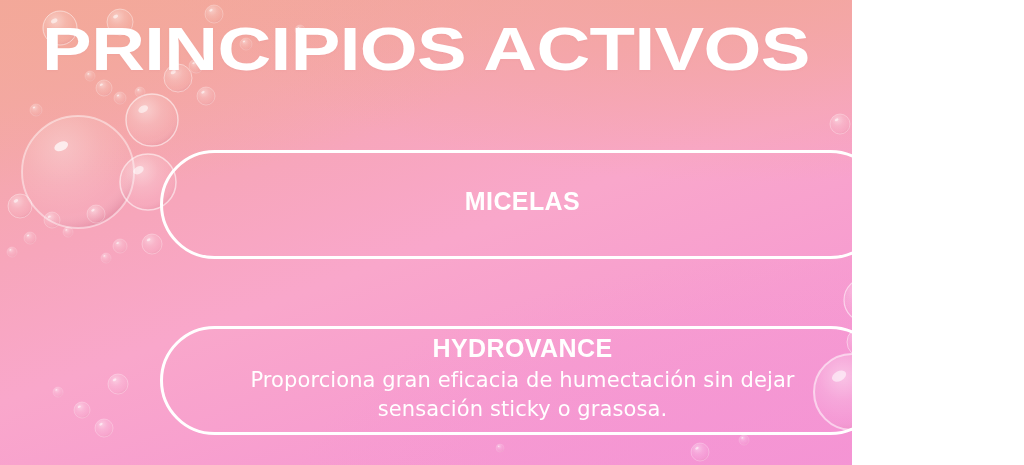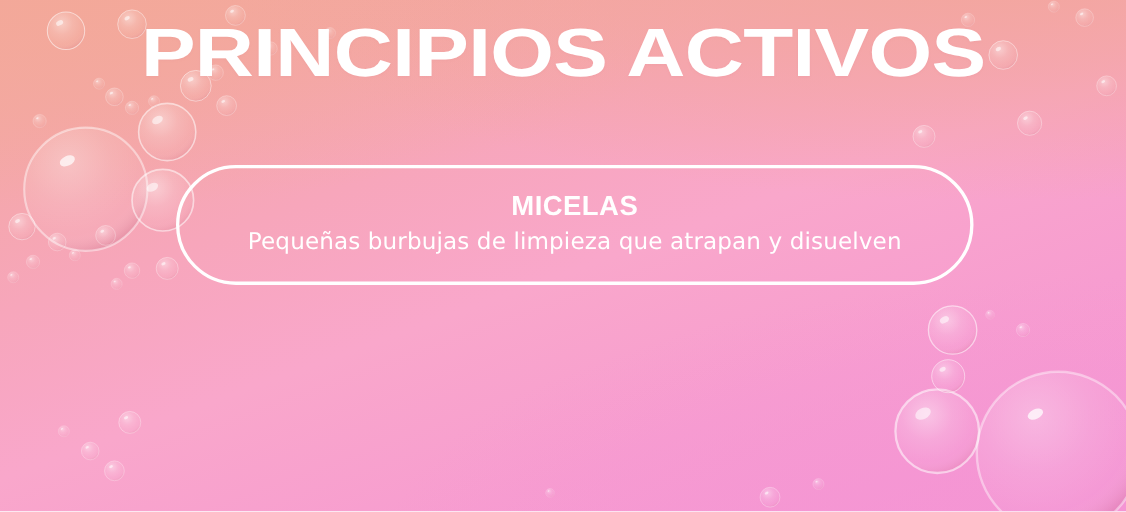--- a/index.html
+++ b/index.html
@@ -5,21 +5,21 @@
   * { margin:0; padding:0; box-sizing:border-box; }
 
   html, body {
     width:1024px; height:465px;
     overflow:hidden;
     font-family:"Liberation Sans", sans-serif;
   }
 
   #stage {
     position:relative;
-    width:1024px; height:465px;
+    width:852px; height:465px;
     overflow:hidden;
     background:
       linear-gradient(160deg,
         #f3a99d 0%,
         #f4a8a6 14%,
         #f7a6bb 34%,
         #f9a7cb 52%,
         #f79dd0 74%,
         #f596d4 100%);
   }
@@ -277,19 +277,25 @@
     </svg>
   </div>
 
   <div id="content">
 
     <h1 id="title">PRINCIPIOS ACTIVOS</h1>
 
     <section class="card" id="card-micelas">
       <div class="card-title">MICELAS</div>
       <div class="card-body">
-        <span>Pequeñas burbujas de limpieza que atrapan y disuelven</span>
       </div>
     </section>
 
+    <section class="card" id="card-hydrovance">
+      <div class="card-title">HYDROVANCE</div>
+      <div class="card-body">
+        <span>Proporciona gran eficacia de humectación sin dejar</span>
+        <span>sensación sticky o grasosa.</span>
+      </div>
+    </section>
 
   </div>
 </div>
 
 </body></html>

